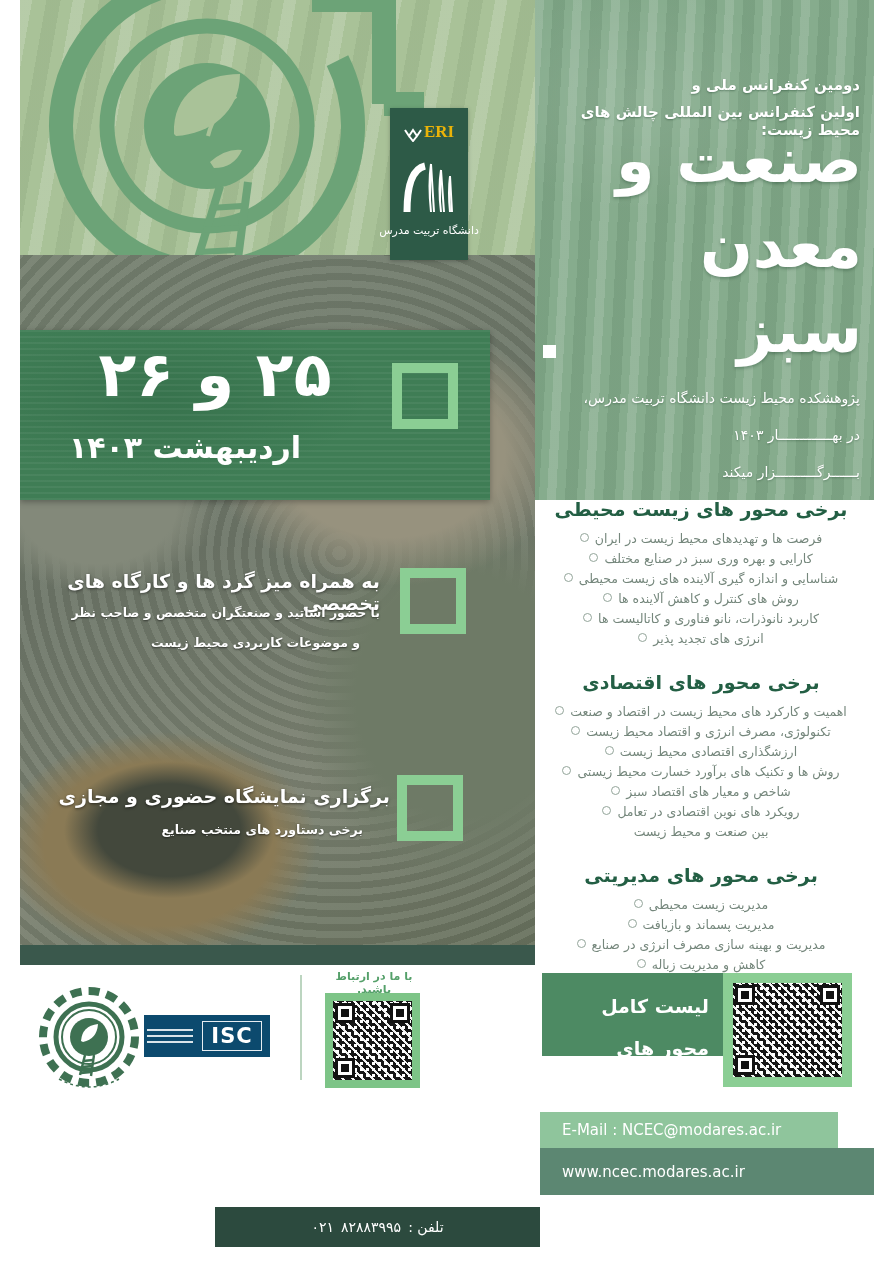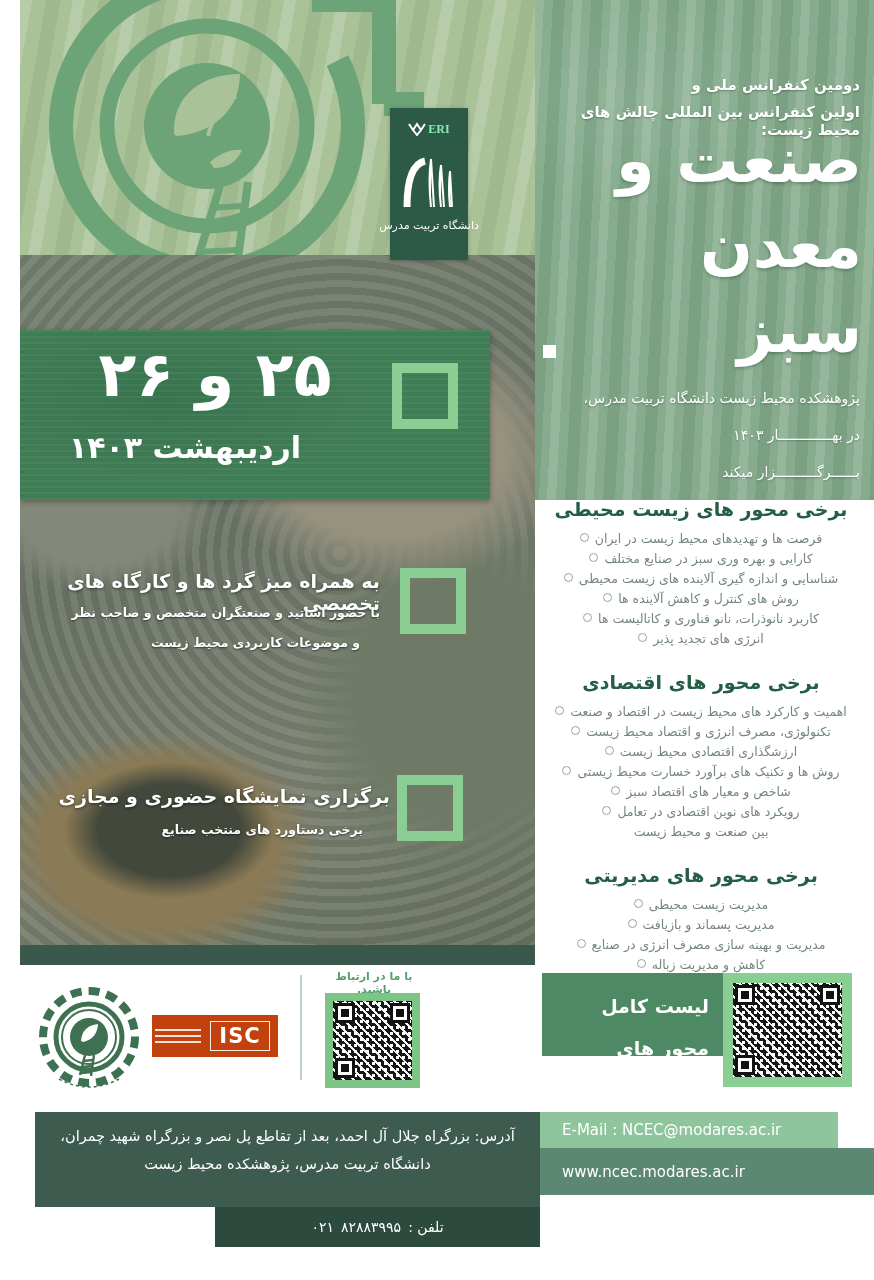--- a/index.html
+++ b/index.html
@@ -24,21 +24,21 @@
   .subtitle2{position:absolute;top:103px;right:14px;color:#fff;font-size:15px;font-weight:bold;direction:rtl;text-shadow:0 1px 2px rgba(0,40,20,.35);}
   .big-title{position:absolute;top:118px;right:12px;color:#fff;font-size:62px;font-weight:bold;line-height:85px;text-align:right;direction:rtl;text-shadow:0 2px 3px rgba(0,40,20,.25);}
   .title-dot{position:absolute;left:8px;top:345px;width:13px;height:13px;background:#fff;}
   .org-block{position:absolute;top:380px;right:14px;color:#fff;font-size:14px;line-height:37px;text-align:right;direction:rtl;text-shadow:0 1px 2px rgba(0,40,20,.3);}
   
   .logo-banner{
     position:absolute;left:390px;top:108px;width:78px;height:152px;background:#2d5a47;
     display:flex;flex-direction:column;align-items:center;justify-content:flex-start;z-index:3;
     box-shadow:0 1px 4px rgba(0,0,0,.25);
   }
-  .eri{margin-top:14px;color:#86efac;font-family:"Liberation Serif","DejaVu Serif",serif;font-size:12px;font-weight:bold;display:flex;align-items:flex-start;gap:2px;}
+  .eri{margin-top:14px;color:#eab308;font-family:"Liberation Serif","DejaVu Serif",serif;font-size:17px;font-weight:bold;display:flex;align-items:flex-end;gap:2px;}
   .tmu{margin-top:12px;}
   .tmu-name{margin-top:8px;color:#fff;font-size:11px;direction:rtl;white-space:nowrap;}
   
   .watermark{position:absolute;left:-8px;top:-14px;}
   
   .photo{
     position:absolute;left:20px;top:255px;width:515px;height:710px;overflow:hidden;
     background-color:#75806f;
     background-image:
       radial-gradient(170px 110px at 29% 81%,#43483c 0 42%,rgba(67,72,60,0) 62%),
@@ -71,21 +71,21 @@
   .f2-title{right:145px;top:530px;}
   .f2-sub{right:172px;top:567px;}
   
   .topics-col{position:absolute;left:536px;top:498px;width:330px;direction:rtl;text-align:center;}
   .sec{margin-bottom:22px;}
   .sec h2{margin:0 0 9px 0;font-size:19px;font-weight:bold;color:#235f44;}
   .topic{line-height:20px;font-size:12.5px;color:#75877c;white-space:nowrap;}
   .ring{display:inline-block;width:7px;height:7px;border:1px solid #93a59a;border-radius:50%;margin-right:6px;vertical-align:1px;}
   
   .emblem{position:absolute;left:33px;top:983px;}
-  .isc-box{position:absolute;left:152px;top:1015px;width:126px;height:42px;background:#c2410c;display:flex;align-items:center;}
+  .isc-box{position:absolute;left:144px;top:1015px;width:126px;height:42px;background:#0c4a6e;display:flex;align-items:center;}
   .isc-small{flex:1;padding-right:6px;display:flex;flex-direction:column;gap:4px;align-items:center;}
   .isc-small i{display:block;width:46px;height:2px;background:rgba(255,255,255,.85);}
   .isc-text{width:58px;text-align:center;color:#fff;font-size:21px;font-weight:bold;letter-spacing:1px;border:1px solid rgba(255,255,255,.9);margin-right:8px;line-height:28px;}
   .divider-v{position:absolute;left:300px;top:975px;width:2px;height:105px;background:#bcd5c0;}
   .contact-label{position:absolute;left:318px;top:970px;width:112px;text-align:center;color:#55a06a;font-size:11px;font-weight:bold;direction:rtl;}
   .contact-qr-panel{position:absolute;left:325px;top:993px;width:95px;height:95px;background:#7dc487;}
   
   .list-box{position:absolute;left:542px;top:973px;width:181px;height:83px;background:#4d8a63;}
   .list-line1{position:absolute;right:14px;top:22px;color:#fff;font-size:19px;font-weight:bold;direction:rtl;}
   .list-line2{position:absolute;right:14px;top:64px;color:#fff;font-size:19px;font-weight:bold;direction:rtl;}
@@ -258,24 +258,20 @@
     <div class="list-line2">محور های کنفرانس</div>
   </div>
   <div class="list-qr-panel">
     <div class="qr" style="left:10px;top:10px;width:109px;height:94px;">
       <i class="qf tl"></i>
       <i class="qf tr"></i>
       <i class="qf bl"></i>
     </div>
   </div>
 
-  <div class="addr-box">
-    <div class="l1">آدرس: بزرگراه جلال آل احمد، بعد از تقاطع پل نصر و بزرگراه شهید چمران،</div>
-    <div class="l2">دانشگاه تربیت مدرس، پژوهشکده محیط زیست</div>
-  </div>
   <div class="phone-box">
     <span>تلفن :</span>
     <span>۸۲۸۸۳۹۹۵</span>
     <span>۰۲۱</span>
   </div>
   <div class="email-bar">
     <span>E-Mail :  NCEC@modares.ac.ir</span>
   </div>
   <div class="web-bar">
     <span>www.ncec.modares.ac.ir</span>

